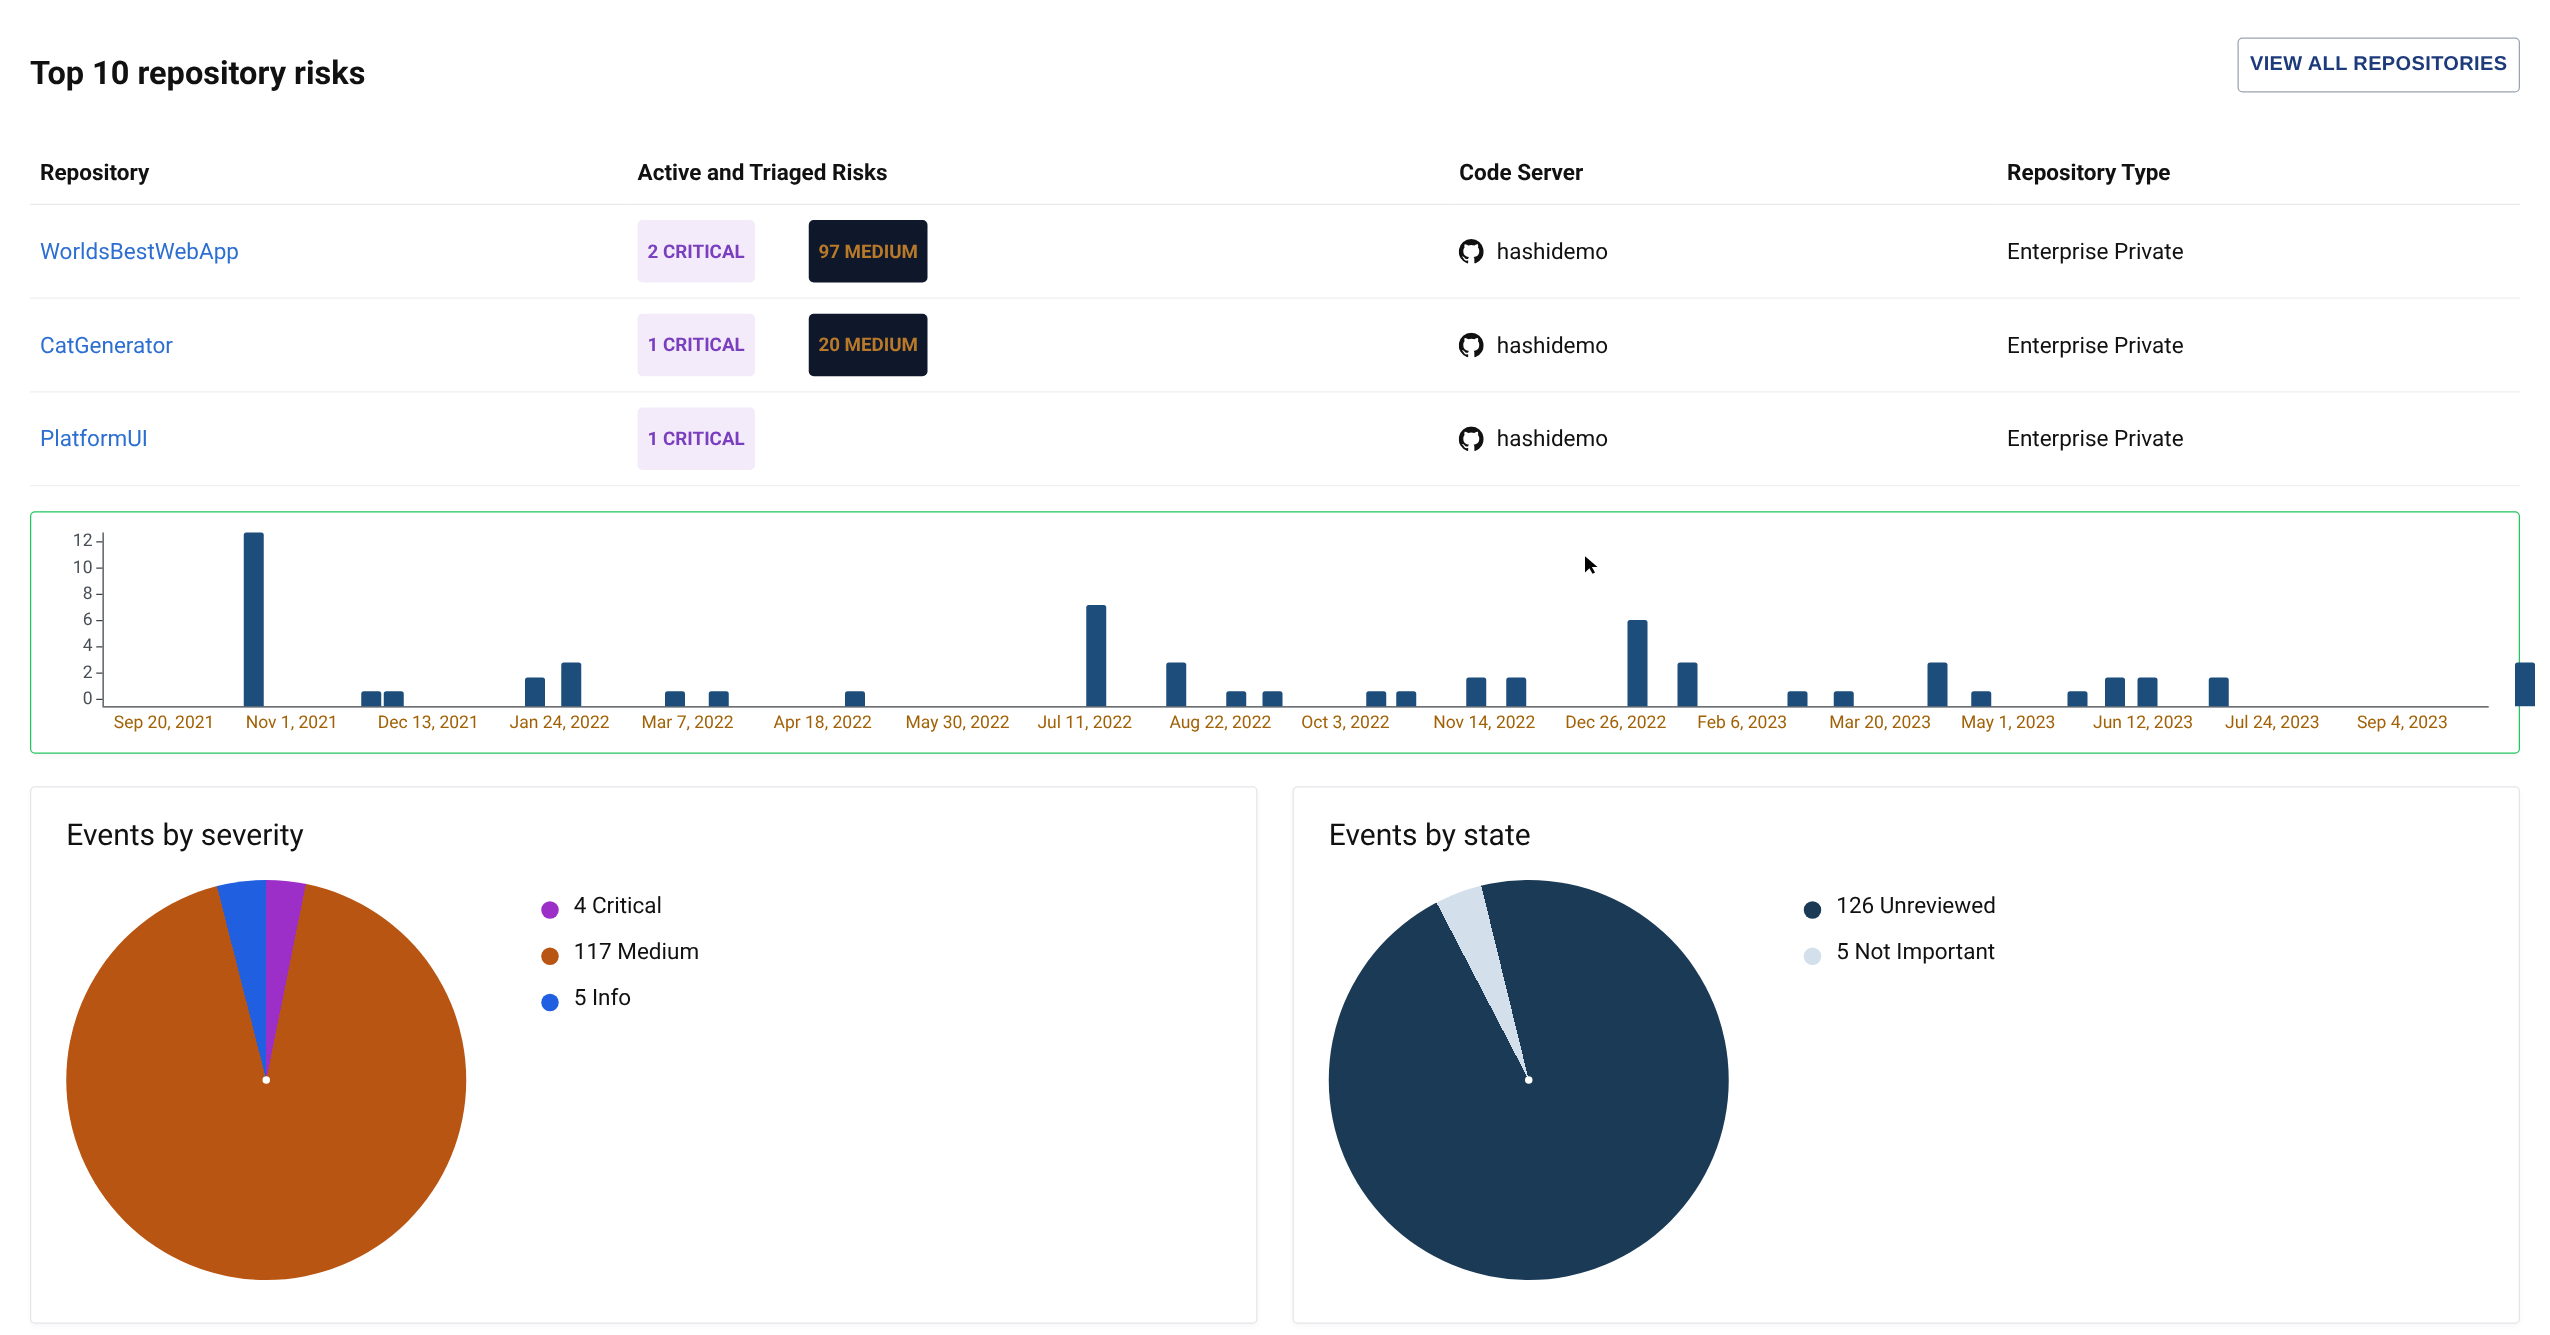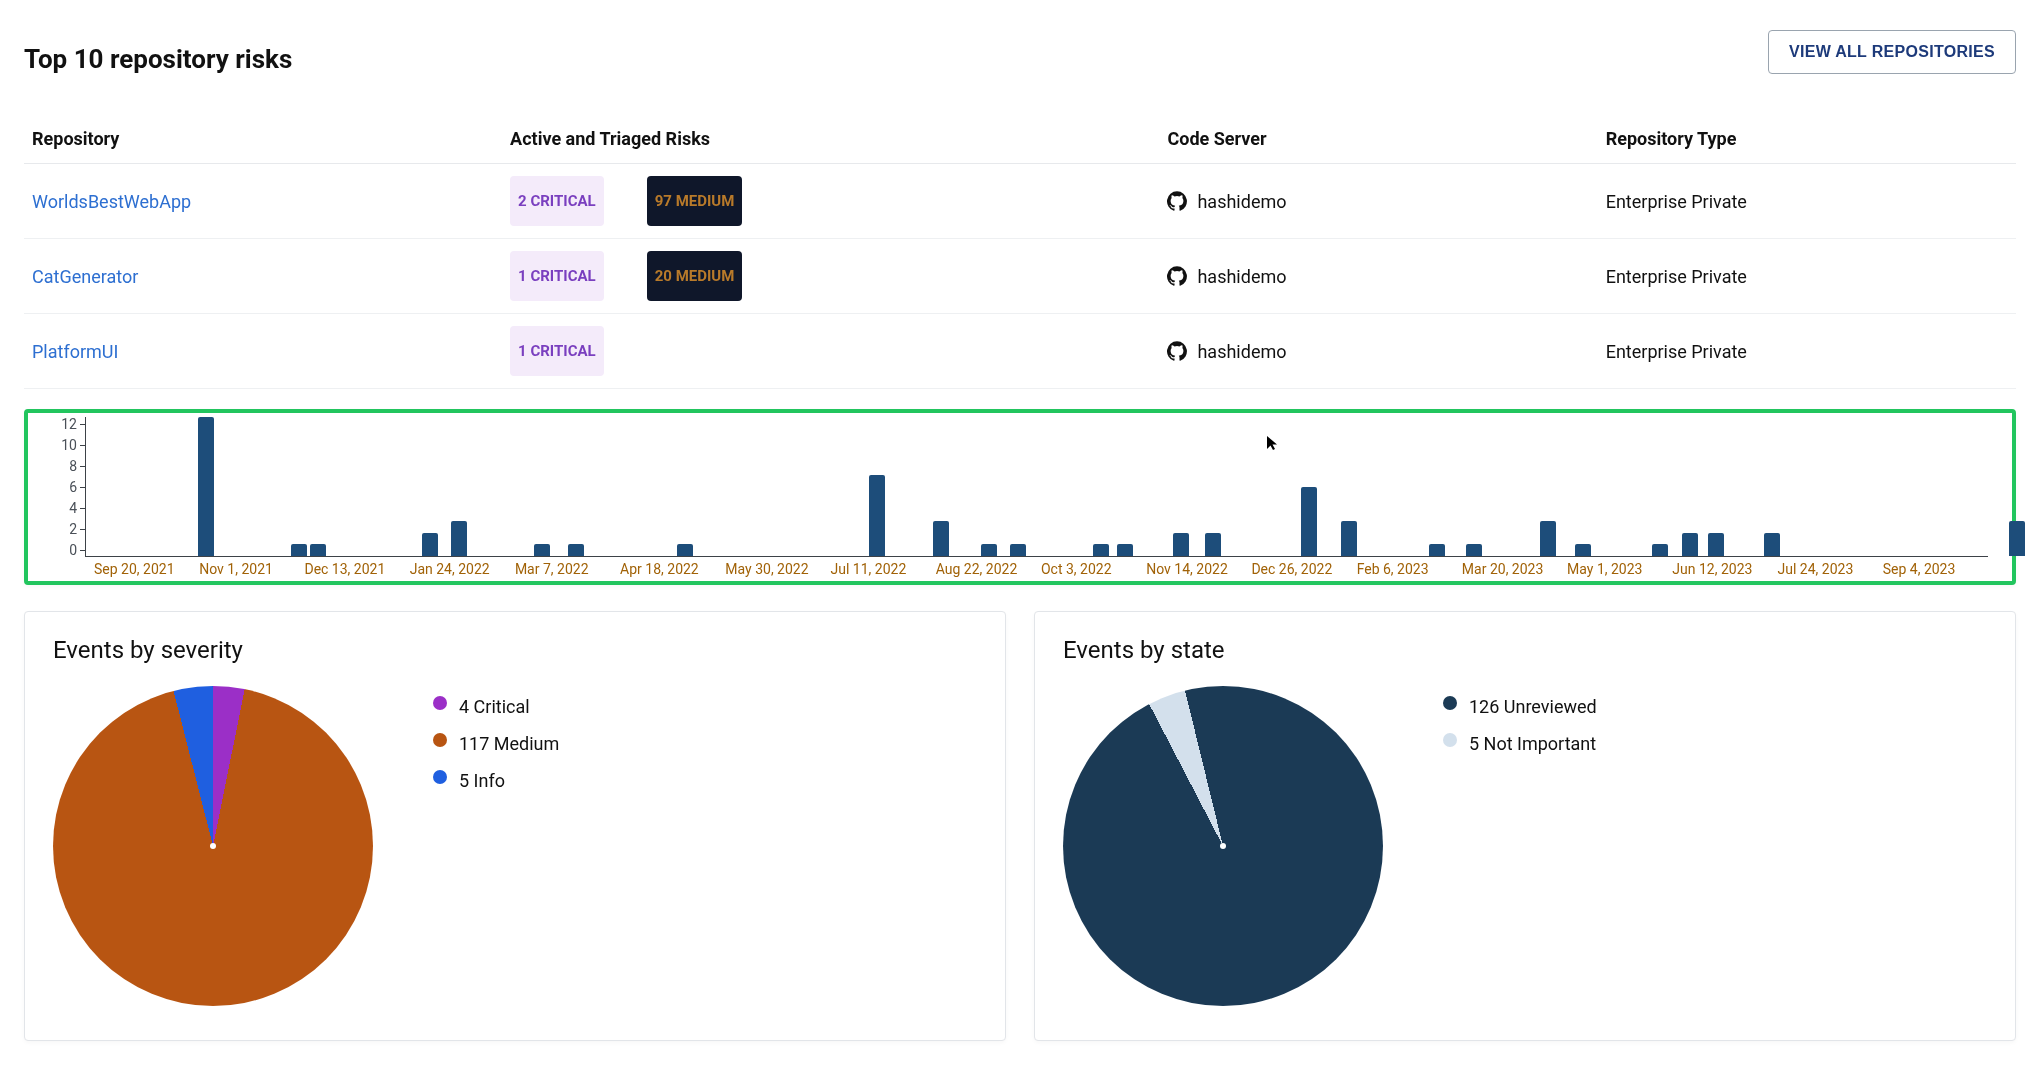--- a/index.html
+++ b/index.html
@@ -22,21 +22,21 @@
     font-weight: 700;
   }
   .btn-outline {
     border: 1px solid #9aa4af;
     border-radius: 4px;
     background: #ffffff;
     color: #1d3a7a;
     font-weight: 700;
     font-size: 16px;
     letter-spacing: 0.3px;
-    padding: 12px 20px;
+    padding: 12px 9px;
     cursor: pointer;
   }
   table.risks {
     width: 100%;
     border-collapse: collapse;
     font-size: 18px;
   }
   table.risks th {
     text-align: left;
     font-weight: 700;
@@ -59,25 +59,25 @@
     font-weight: 700;
     margin-right: 8px;
     white-space: nowrap;
   }
   .badge-critical { background: #f4ebfa; color: #7a3fbf; }
   .badge-medium   { background: #0f172a; color: #b87a2a; margin-left: 35px; }
   .server-cell { display: flex; align-items: center; gap: 10px; }
   .gh-icon { width: 20px; height: 20px; flex: 0 0 20px; }
 
   .panel {
-    border: 4px solid #22c55e;
+    border: 1px solid #22c55e;
     border-radius: 4px;
     box-shadow: 0 2px 4px rgba(0,0,0,0.03);
     background: #fff;
-    padding: 4px 24px;
+    padding: 16px 24px;
   }
   .timeline-panel { margin-top: 20px; }
   .timeline-body { display: flex; align-items: stretch; }
   .y-axis {
     display: flex;
     flex-direction: column;
     justify-content: space-between;
     align-items: flex-end;
     padding-right: 8px;
     font-size: 14px;
@@ -136,21 +136,21 @@
     margin: 0 0 22px 0;
   }
   .pie-body { display: flex; align-items: flex-start; gap: 60px; }
   .pie-chart { width: 320px; height: 320px; border-radius: 50%; position: relative; }
   .pie-chart::after {
     content: ""; position: absolute; left: 50%; top: 50%;
     width: 6px; height: 6px; border-radius: 50%; background: #ffffff;
     transform: translate(-50%, -50%);
   }
   .legend { display: flex; flex-direction: column; gap: 16px; padding-top: 10px; font-size: 18px; }
-  .legend-item { display: flex; align-items: flex-start; gap: 12px; }
+  .legend-item { display: flex; align-items: flex-end; gap: 12px; }
   .swatch { width: 14px; height: 14px; border-radius: 50%; display: inline-block; }
 
   .cursor-pointer {
     position: absolute;
     width: 16px; height: 16px;
     pointer-events: none;
   }
 </style>
 </head>
 <body>

